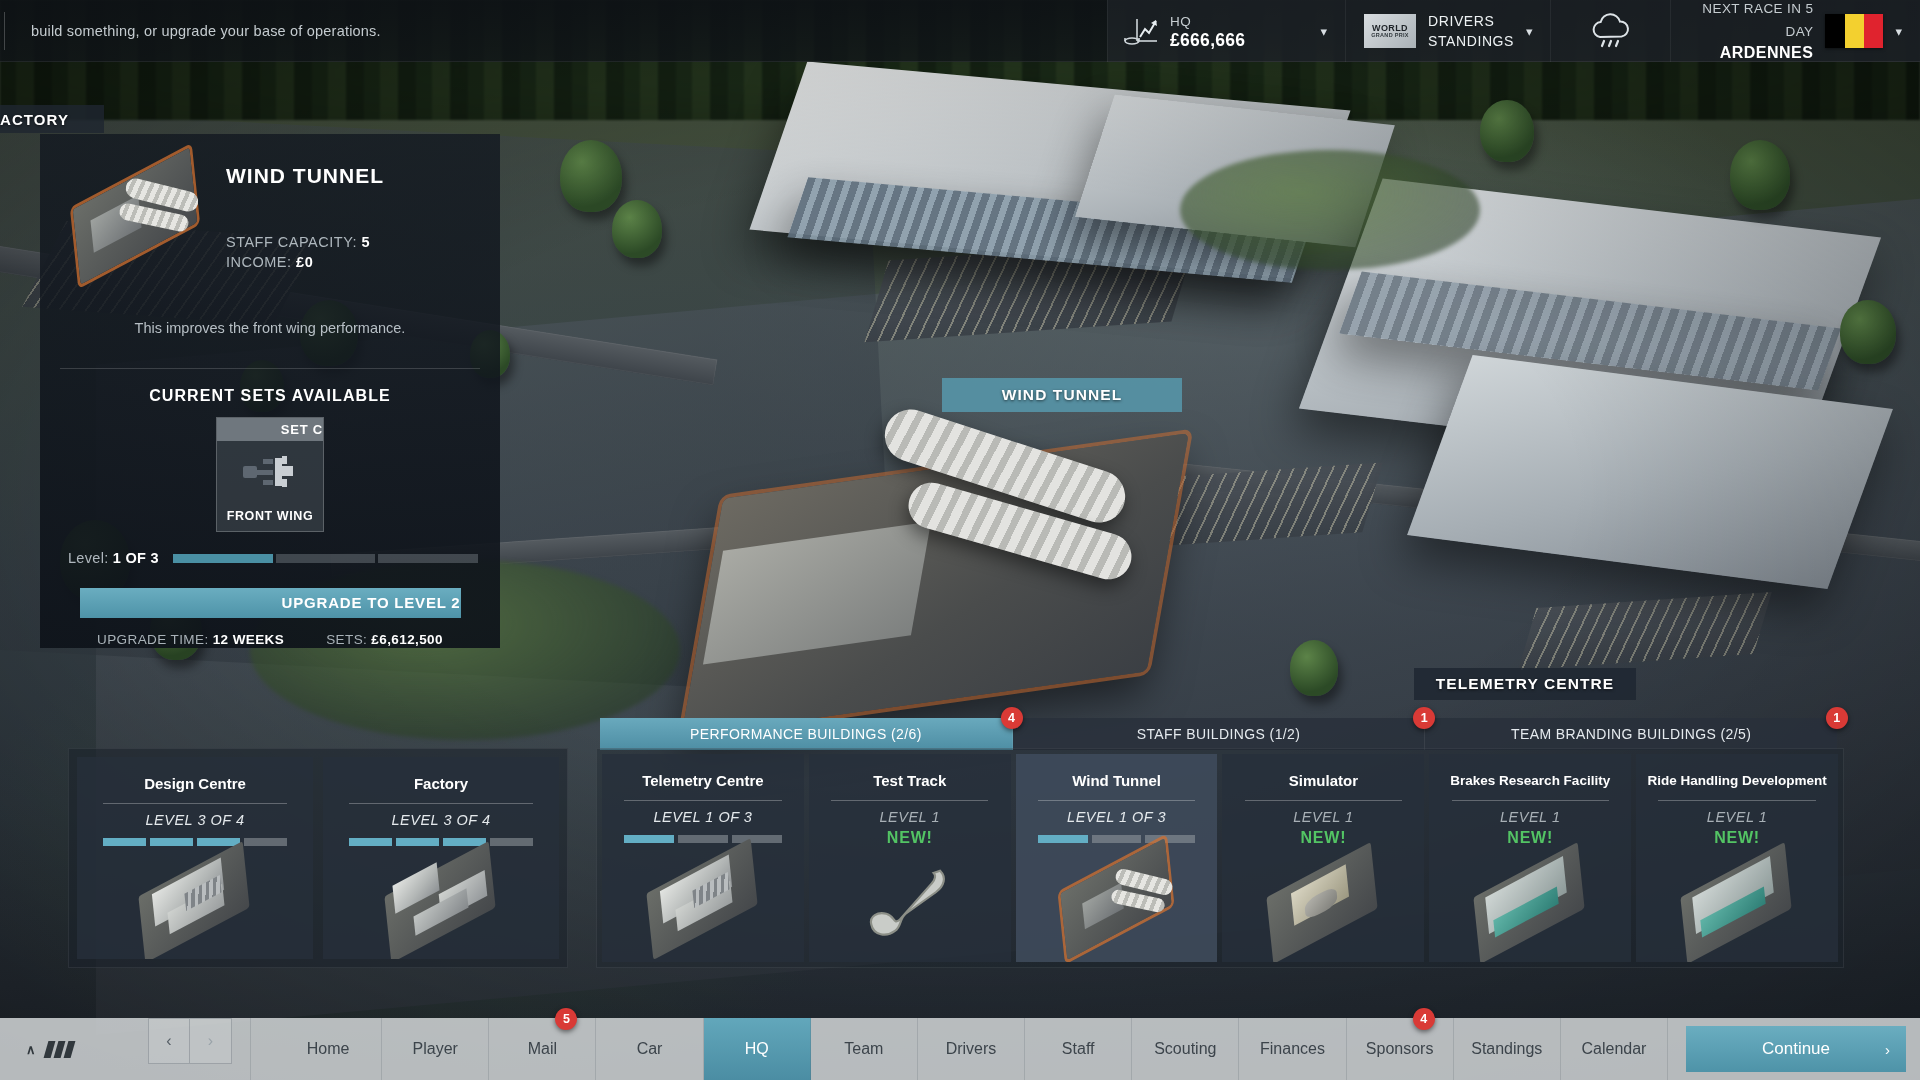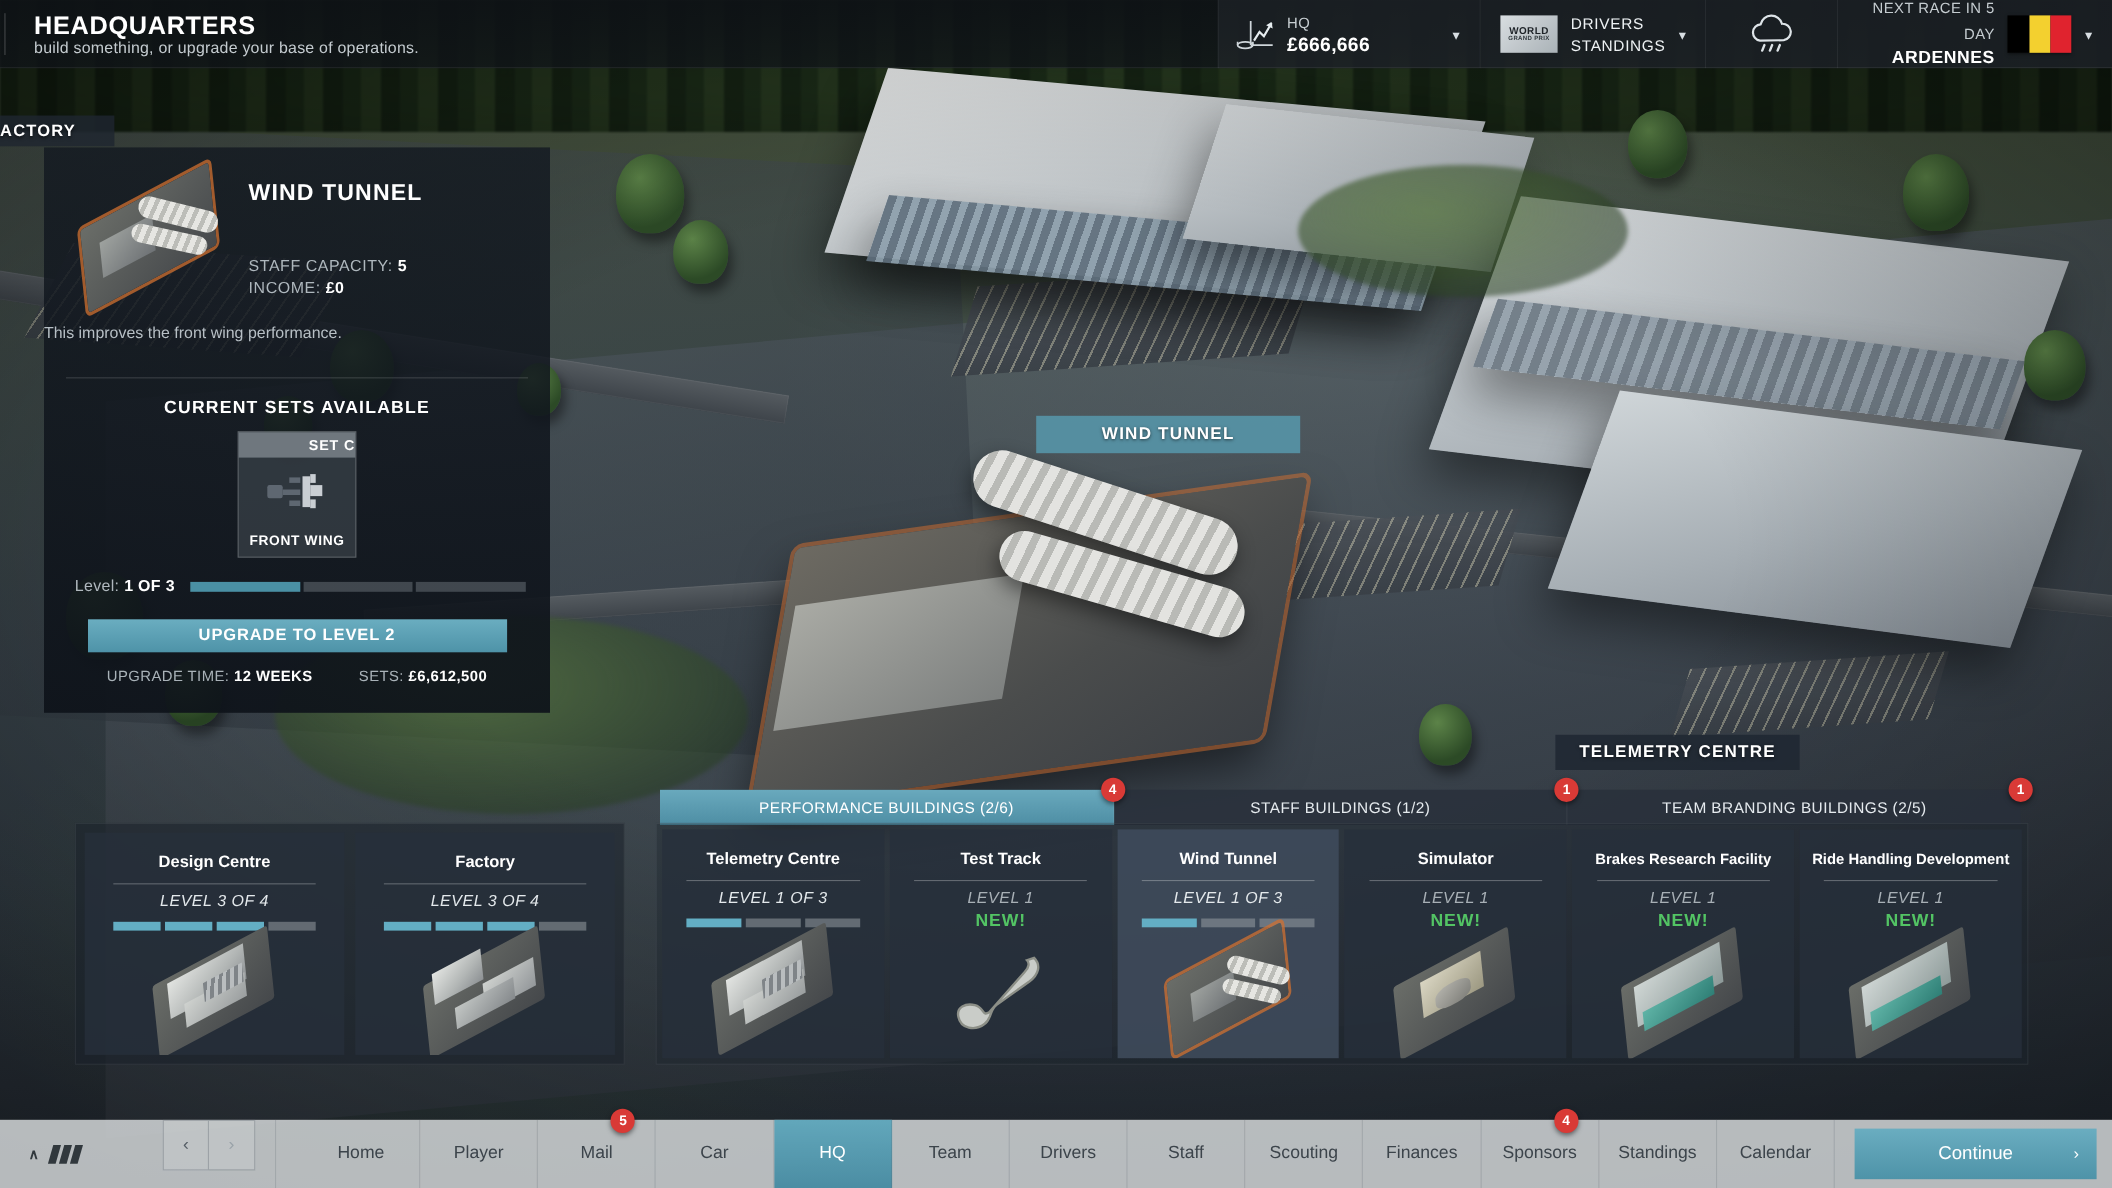--- a/index.html
+++ b/index.html
@@ -195,21 +195,21 @@
     color:#e7ecef;
   }
   .ip-head { display:flex; padding: 16px 18px 0 4px; height:150px; }
   .ip-thumb {
     width:178px; height:120px; flex:0 0 178px; position:relative; margin-top:6px;
   }
   .ip-title { font-size:21px; font-weight:700; letter-spacing:1px; color:#fff; margin: 14px 0 0 4px; }
   .ip-stats { margin-top: 46px; margin-left: 4px; }
   .ip-stat { font-size:14.5px; letter-spacing:.5px; color:#aeb7bd; margin-bottom:4px; }
   .ip-stat b { color:#fff; font-weight:700; }
-  .ip-desc { font-size:14.5px; color:#b7bfc5; margin-top: 11px; }
+  .ip-desc { text-align:center; font-size:14.5px; color:#b7bfc5; margin-top: 36px; }
   .ip-rule { height:1px; background: rgba(255,255,255,.16); margin: 32px 20px 0; }
   .ip-sets-title { text-align:center; font-size:16px; font-weight:700; letter-spacing:1.1px; margin-top:18px; color:#fff; }
   .set-card {
     width: 108px; margin: 12px auto 0; background: rgba(70,78,86,.55);
     border: 1px solid rgba(255,255,255,.22);
   }
   .set-card-hd {
     background: rgba(122,130,138,.85); text-align:right; font-size:13px; font-weight:700;
     letter-spacing:.8px; padding:4px 0; color:#fff;
   }
@@ -217,21 +217,21 @@
   .set-card-ft { text-align:center; font-size:12.5px; font-weight:700; letter-spacing:.6px; padding:6px 0 8px; color:#fff; }
   .lvl-row { display:flex; align-items:center; gap:14px; margin: 18px 22px 0 28px; }
   .lvl-lbl { font-size:14.5px; color:#b0b8be; letter-spacing:.3px; white-space:nowrap; }
   .lvl-lbl b { color:#fff; font-weight:700; }
   .seg-bar { display:flex; gap:3px; flex:1; height:9px; }
   .seg { flex:1; background: rgba(120,128,136,.45); }
   .seg.on { background: #4a90a4; }
   .upg-btn {
     display:block; margin: 22px auto 0; width: 381px; height: 30px; line-height:30px;
     background: linear-gradient(180deg,#6aadc0,#4e93a8); color:#fff; font-size:15px;
-    font-weight:700; letter-spacing:.8px; text-align:center; border:none; cursor:pointer;
+    font-weight:700; letter-spacing:.8px; text-align:right; border:none; cursor:pointer;
     font-family:"Liberation Sans", sans-serif;
   }
   .upg-meta { display:flex; justify-content:center; gap:42px; margin-top: 14px; font-size:13.5px; color:#a9b2b8; letter-spacing:.4px; }
   .upg-meta b { color:#fff; font-weight:700; }
 
   
   .tabs { position:absolute; left:600px; top:718px; width:1237px; height:32px; z-index:30; display:flex; }
   .tab {
     flex:1; background: rgba(40,48,58,.82); color:#e5eaee; font-size:14px; letter-spacing:.4px;
     display:flex; align-items:center; justify-content:center; cursor:pointer;
@@ -376,21 +376,20 @@
   <div class="scene-label lbl-windtunnel">
     <span>WIND TUNNEL</span>
   </div>
   <div class="scene-label lbl-telemetry">
     <span>TELEMETRY CENTRE</span>
   </div>
 
   <div class="topbar">
     <div class="topdiv"></div>
     <div>
-      <div class="page-title">HEADQUARTERS</div>
       <div class="page-sub">build something, or upgrade your base of operations.</div>
     </div>
 
     <div class="hud">
 
       <div class="hud-cell money">
         <span class="money-ico">
           <svg viewBox="0 0 34 34" width="34" height="34">
             <ellipse cx="8" cy="27" rx="7" ry="3" fill="none" stroke="#cfd6da" stroke-width="1.6"></ellipse>
             <path d="M1 27v-3" stroke="#cfd6da" stroke-width="1.6" fill="none"></path>

